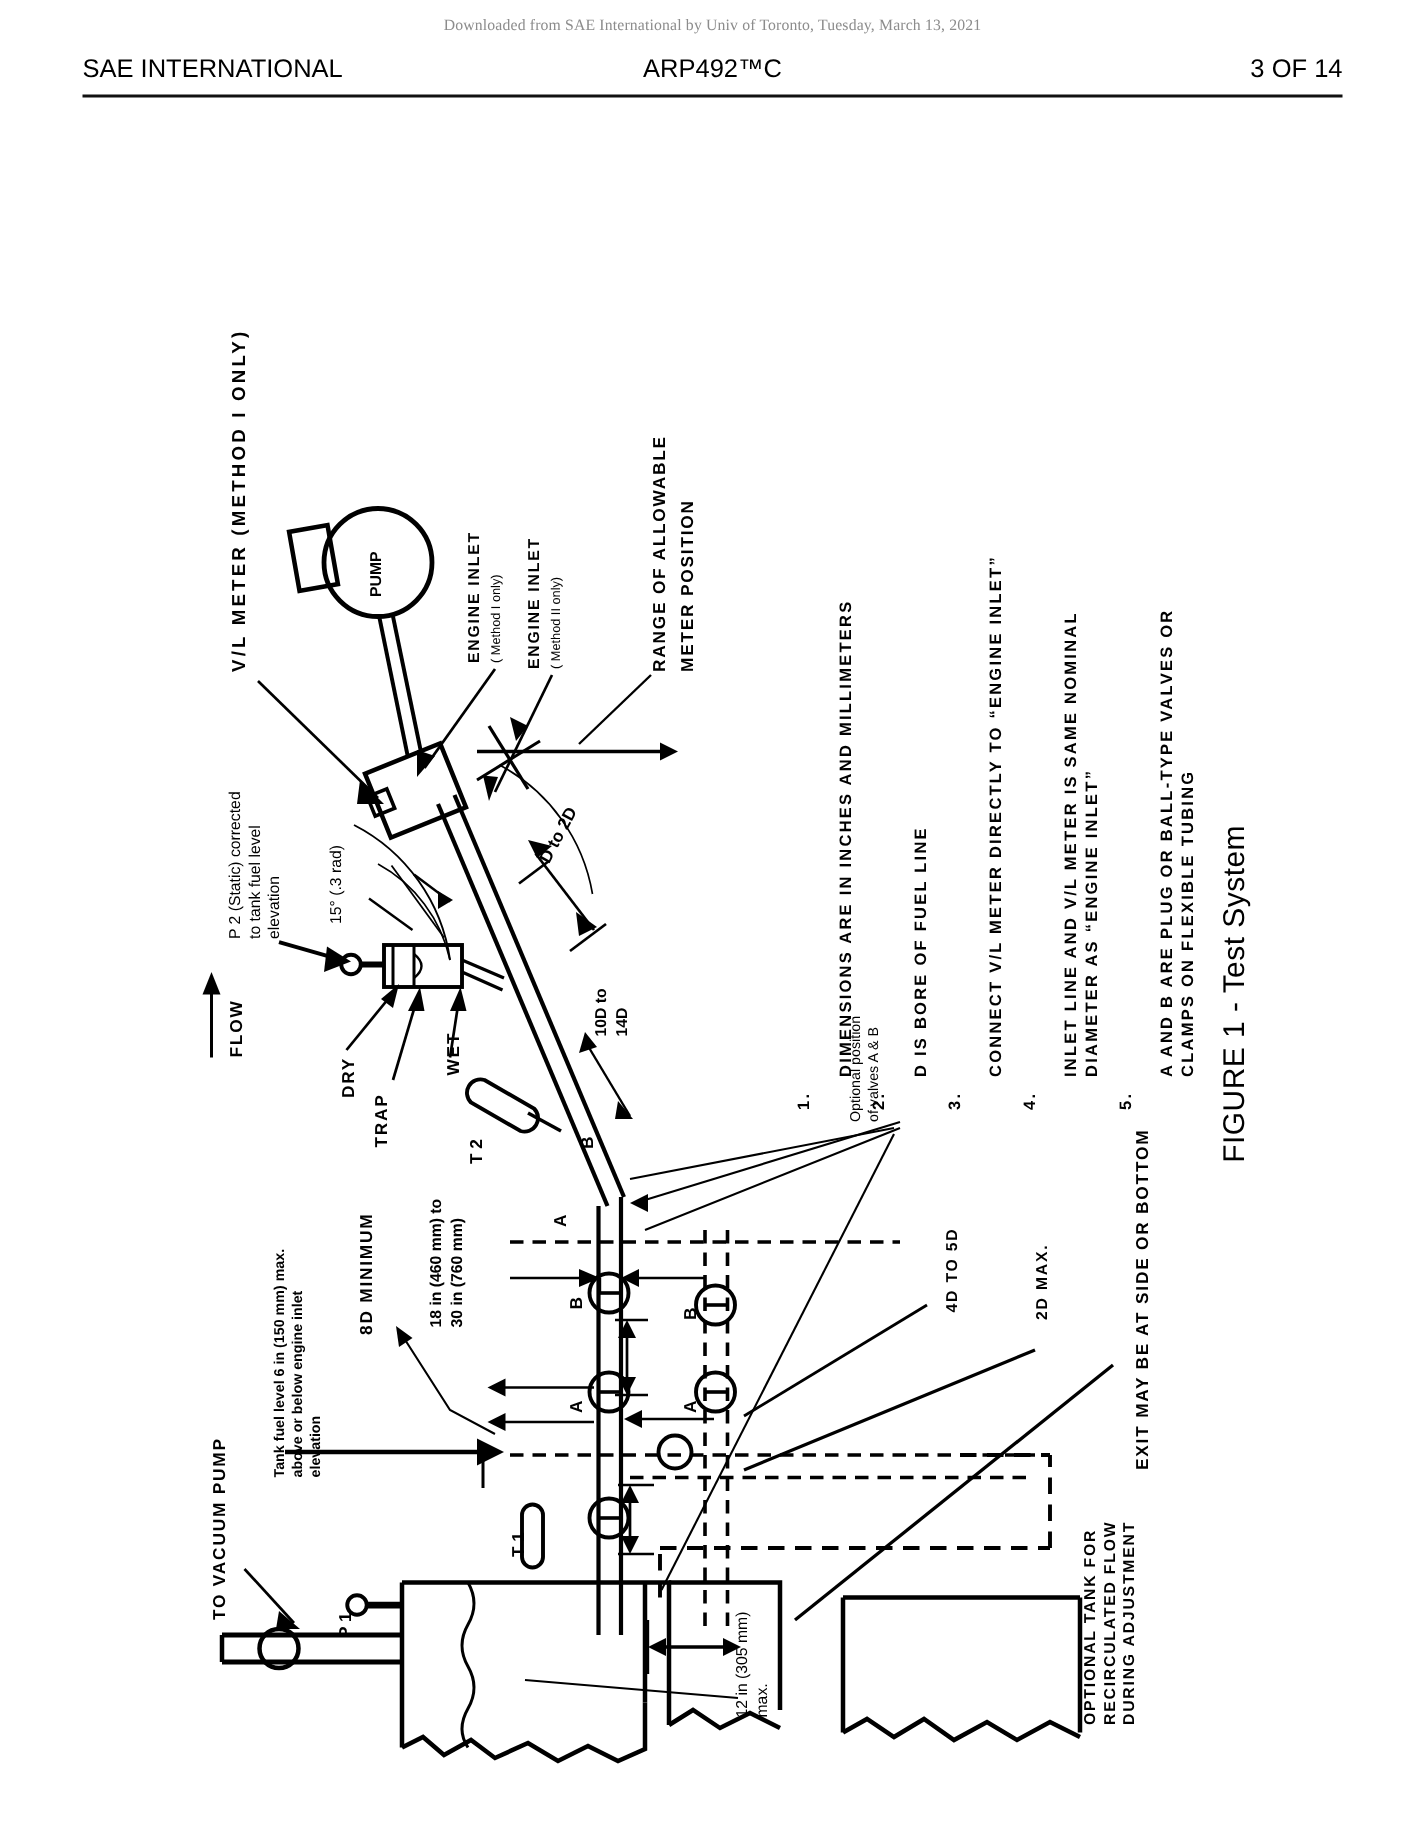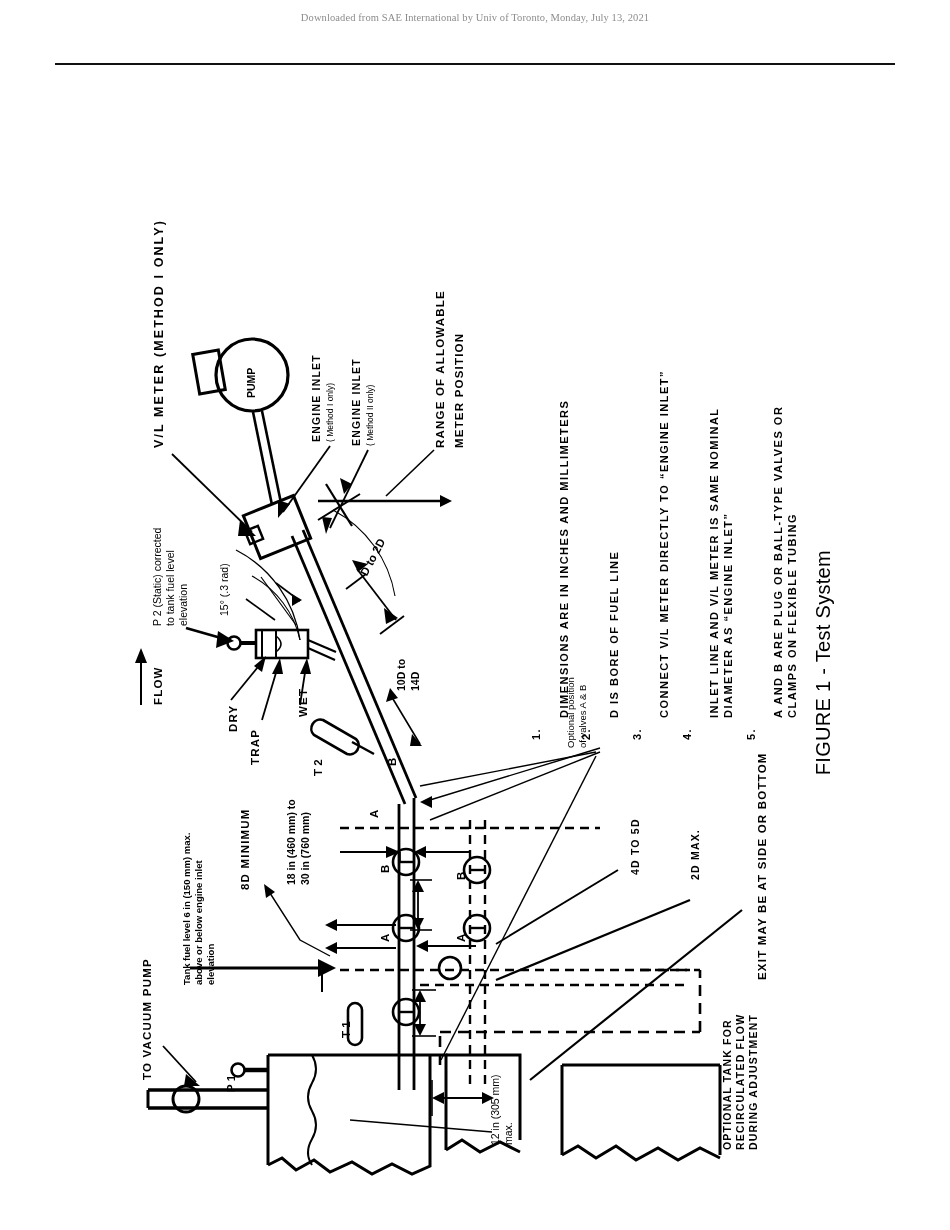--- a/index.html
+++ b/index.html
@@ -129,22 +129,27 @@
     top: 0;
     width: 950px;
     height: 1130px;
   }
 </style>
 </head>
 <body>
 
 <div id="page">
 
-  <div id="watermark">Downloaded from SAE International by Univ of Toronto, Monday, July 13, 2021</div>
-
+  <div id="watermark">Downloaded from SAE International by Univ of Toronto, Tuesday, March 13, 2021</div>
+
+  <div id="header-row">
+    <div class="hdr" id="hdr-left">SAE INTERNATIONAL</div>
+    <div class="hdr" id="hdr-center">ARP492™C</div>
+    <div class="hdr" id="hdr-right">3 OF 14</div>
+  </div>
   <div id="hdr-rule"></div>
 
   <div id="figure">
 
     <svg id="draw" viewBox="0 0 950 1130">
       <g fill="none" stroke="#000" stroke-linecap="butt" stroke-linejoin="miter">
 
         <circle cx="252" cy="295" r="36" stroke-width="3.2"></circle>
         <rect x="196" y="272" width="26" height="40" stroke-width="3" transform="rotate(-10 209 292)"></rect>
 

